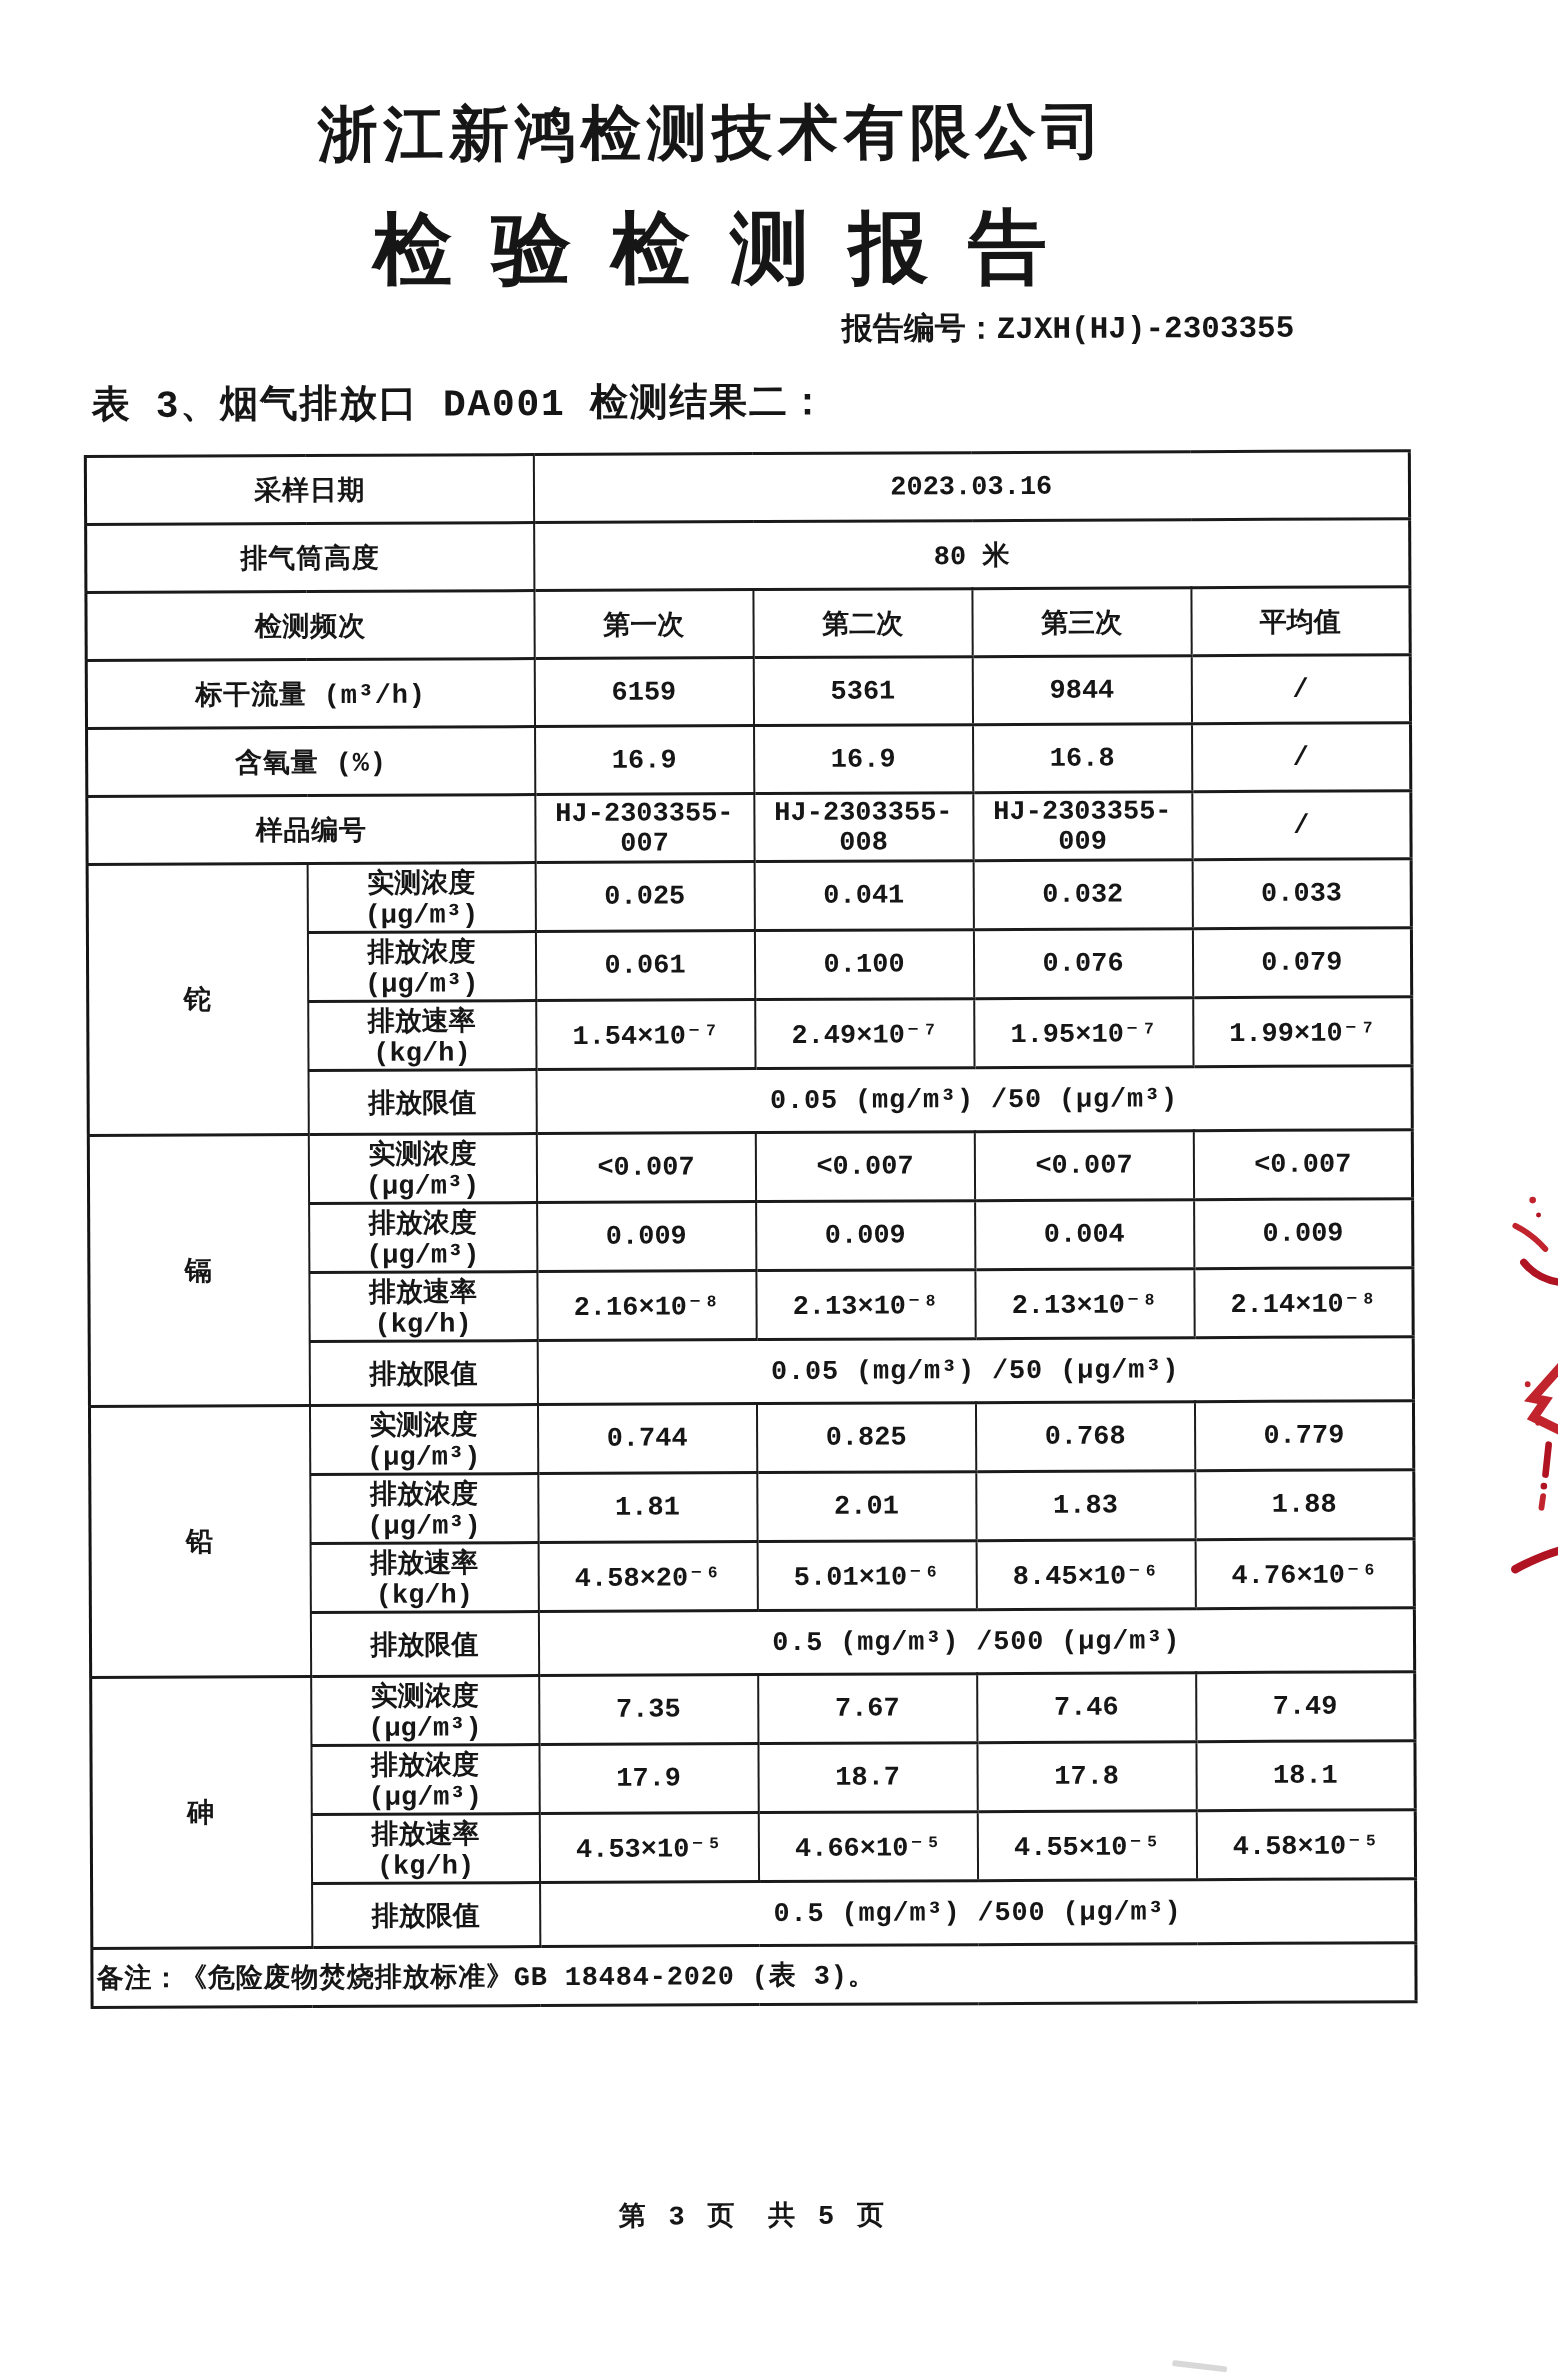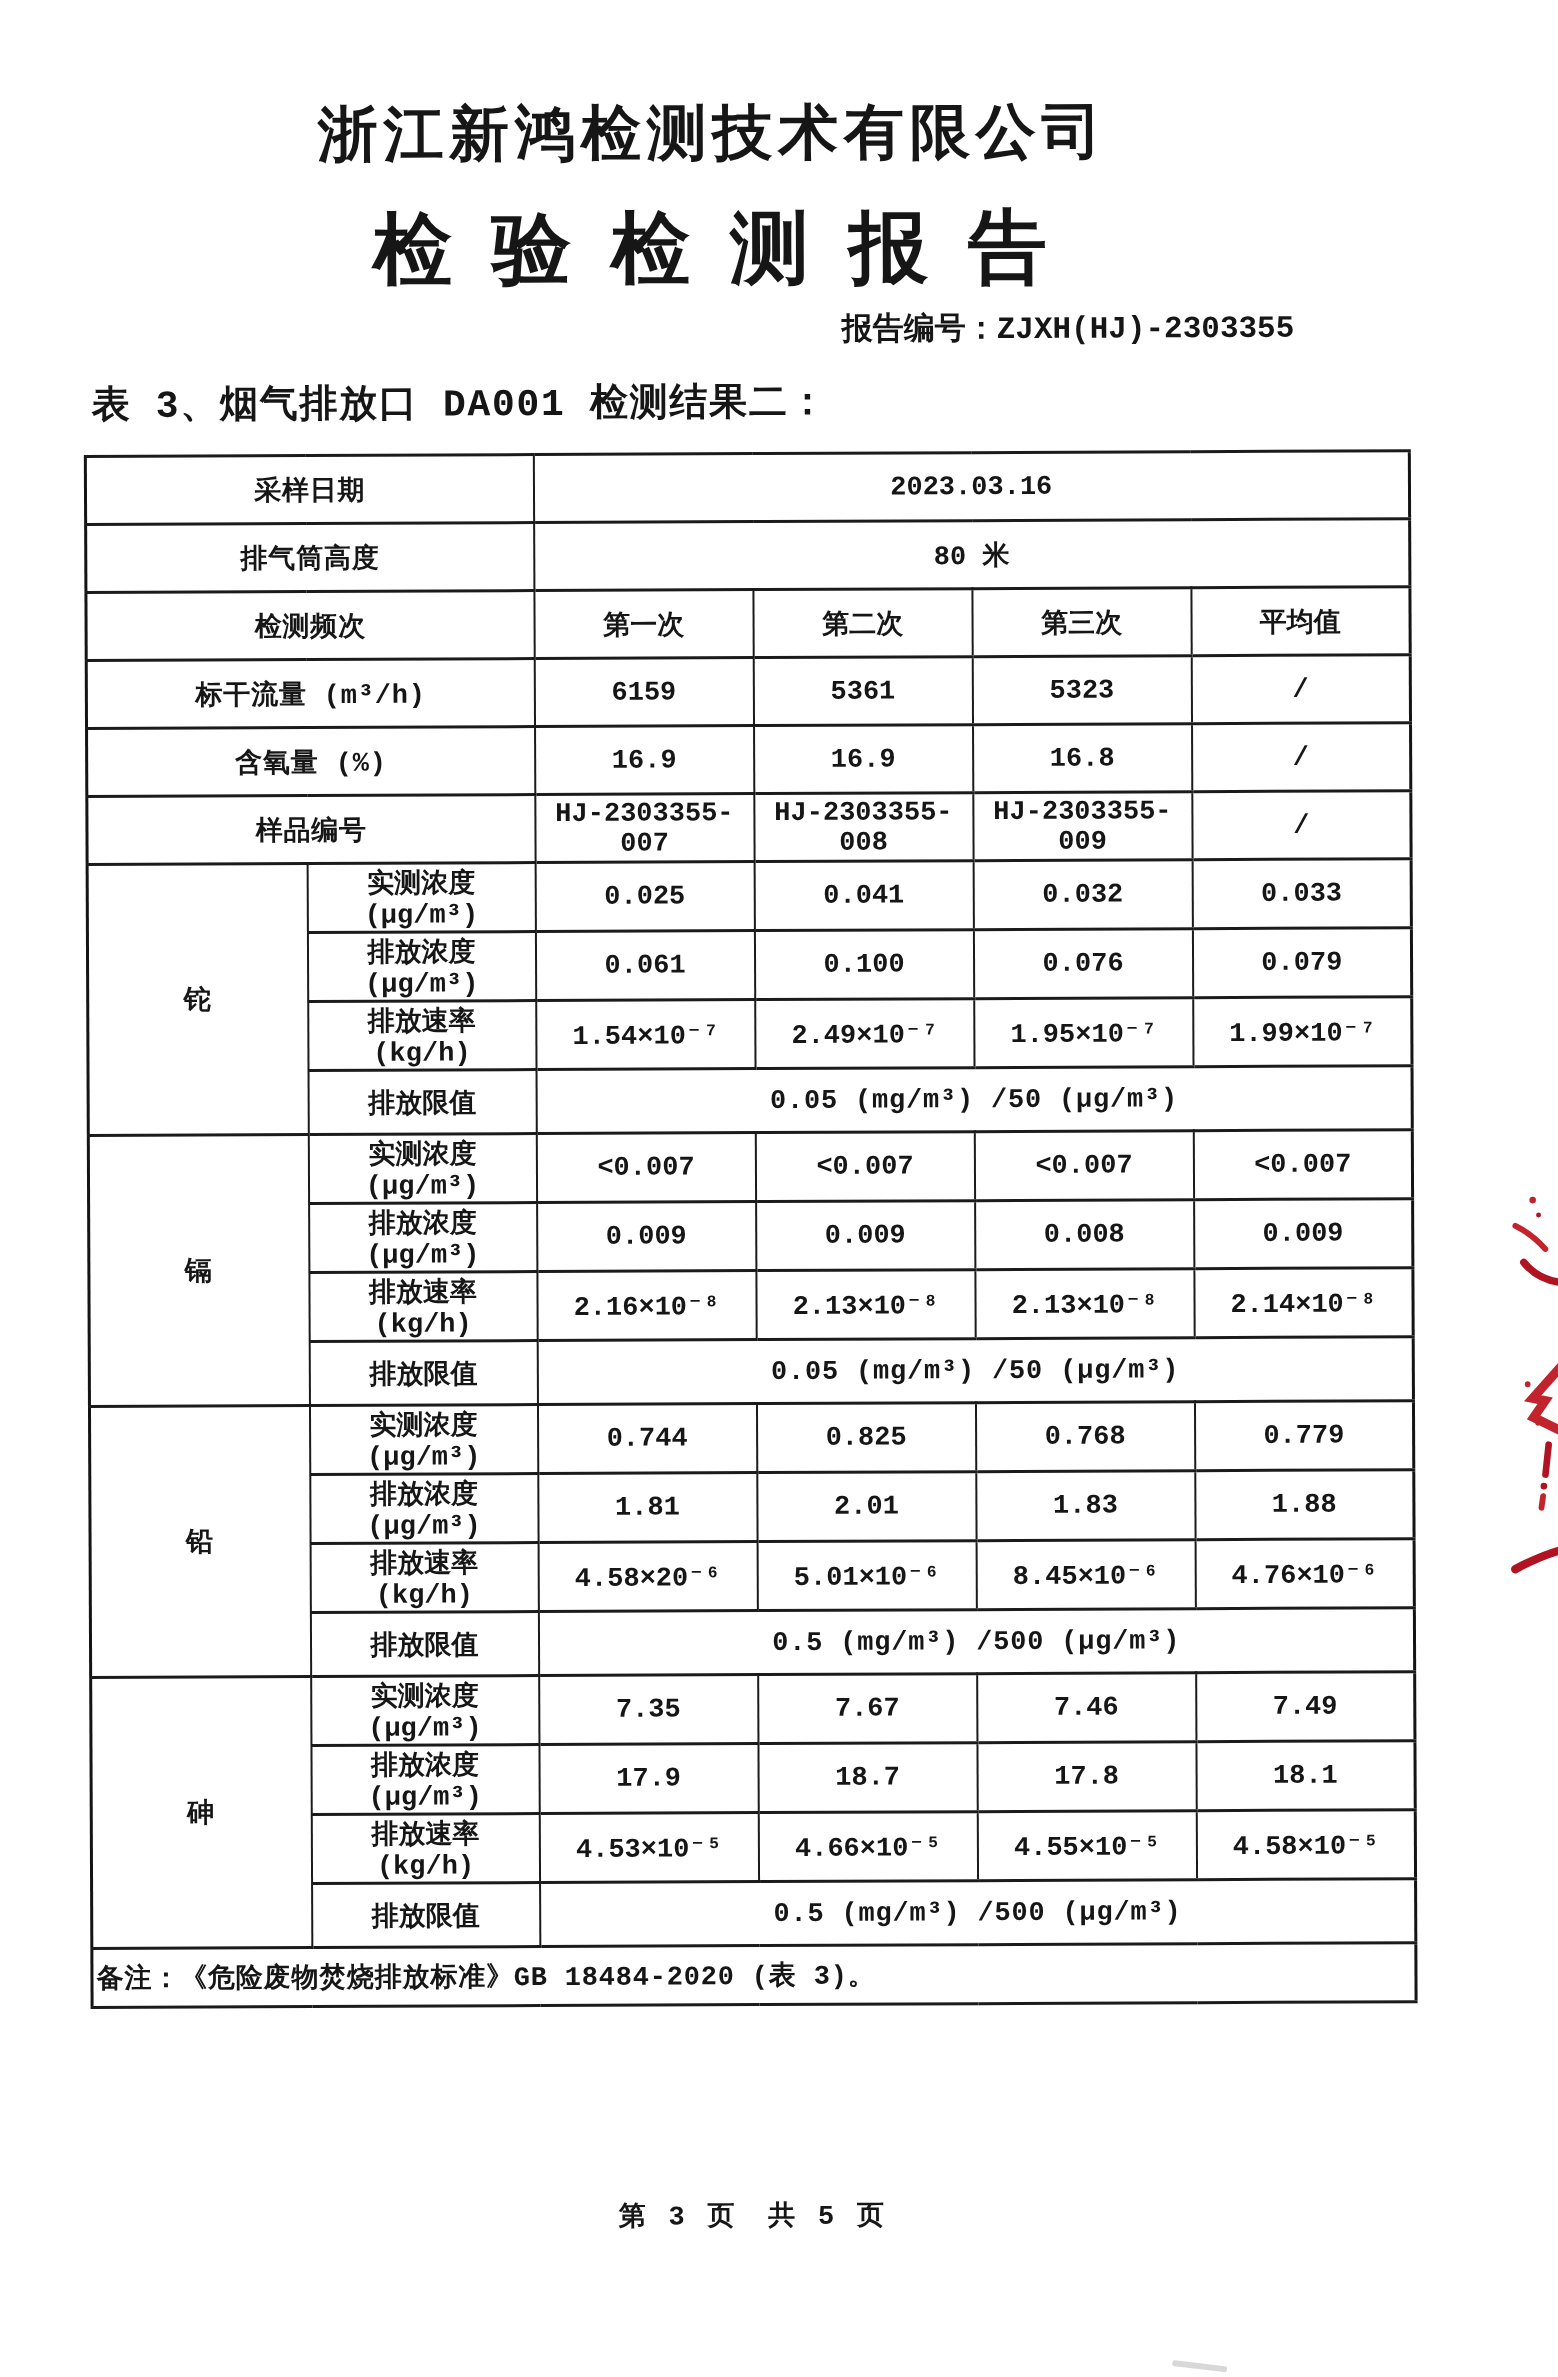--- a/index.html
+++ b/index.html
@@ -103,21 +103,21 @@
         <td class="val">第一次</td>
         <td class="val">第二次</td>
         <td class="val">第三次</td>
         <td class="val">平均值</td>
       </tr>
 
       <tr class="r-top">
         <td class="lbl" colspan="2">标干流量 (m³/h)</td>
         <td class="val">6159</td>
         <td class="val">5361</td>
-        <td class="val">5323</td>
+        <td class="val">9844</td>
         <td class="val">/</td>
       </tr>
       <tr class="r-top">
         <td class="lbl" colspan="2">含氧量 (%)</td>
         <td class="val">16.9</td>
         <td class="val">16.9</td>
         <td class="val">16.8</td>
         <td class="val">/</td>
       </tr>
       <tr class="r-top">
@@ -160,21 +160,21 @@
         <td class="plbl">实测浓度 (μg/m³)</td>
         <td class="val">&lt;0.007</td>
         <td class="val">&lt;0.007</td>
         <td class="val">&lt;0.007</td>
         <td class="val">&lt;0.007</td>
       </tr>
       <tr class="r-metal">
         <td class="plbl">排放浓度 (μg/m³)</td>
         <td class="val">0.009</td>
         <td class="val">0.009</td>
-        <td class="val">0.008</td>
+        <td class="val">0.004</td>
         <td class="val">0.009</td>
       </tr>
       <tr class="r-metal">
         <td class="plbl">排放速率 (kg/h)</td>
         <td class="val">2.16×10⁻⁸</td>
         <td class="val">2.13×10⁻⁸</td>
         <td class="val">2.13×10⁻⁸</td>
         <td class="val">2.14×10⁻⁸</td>
       </tr>
       <tr class="r-metal">

